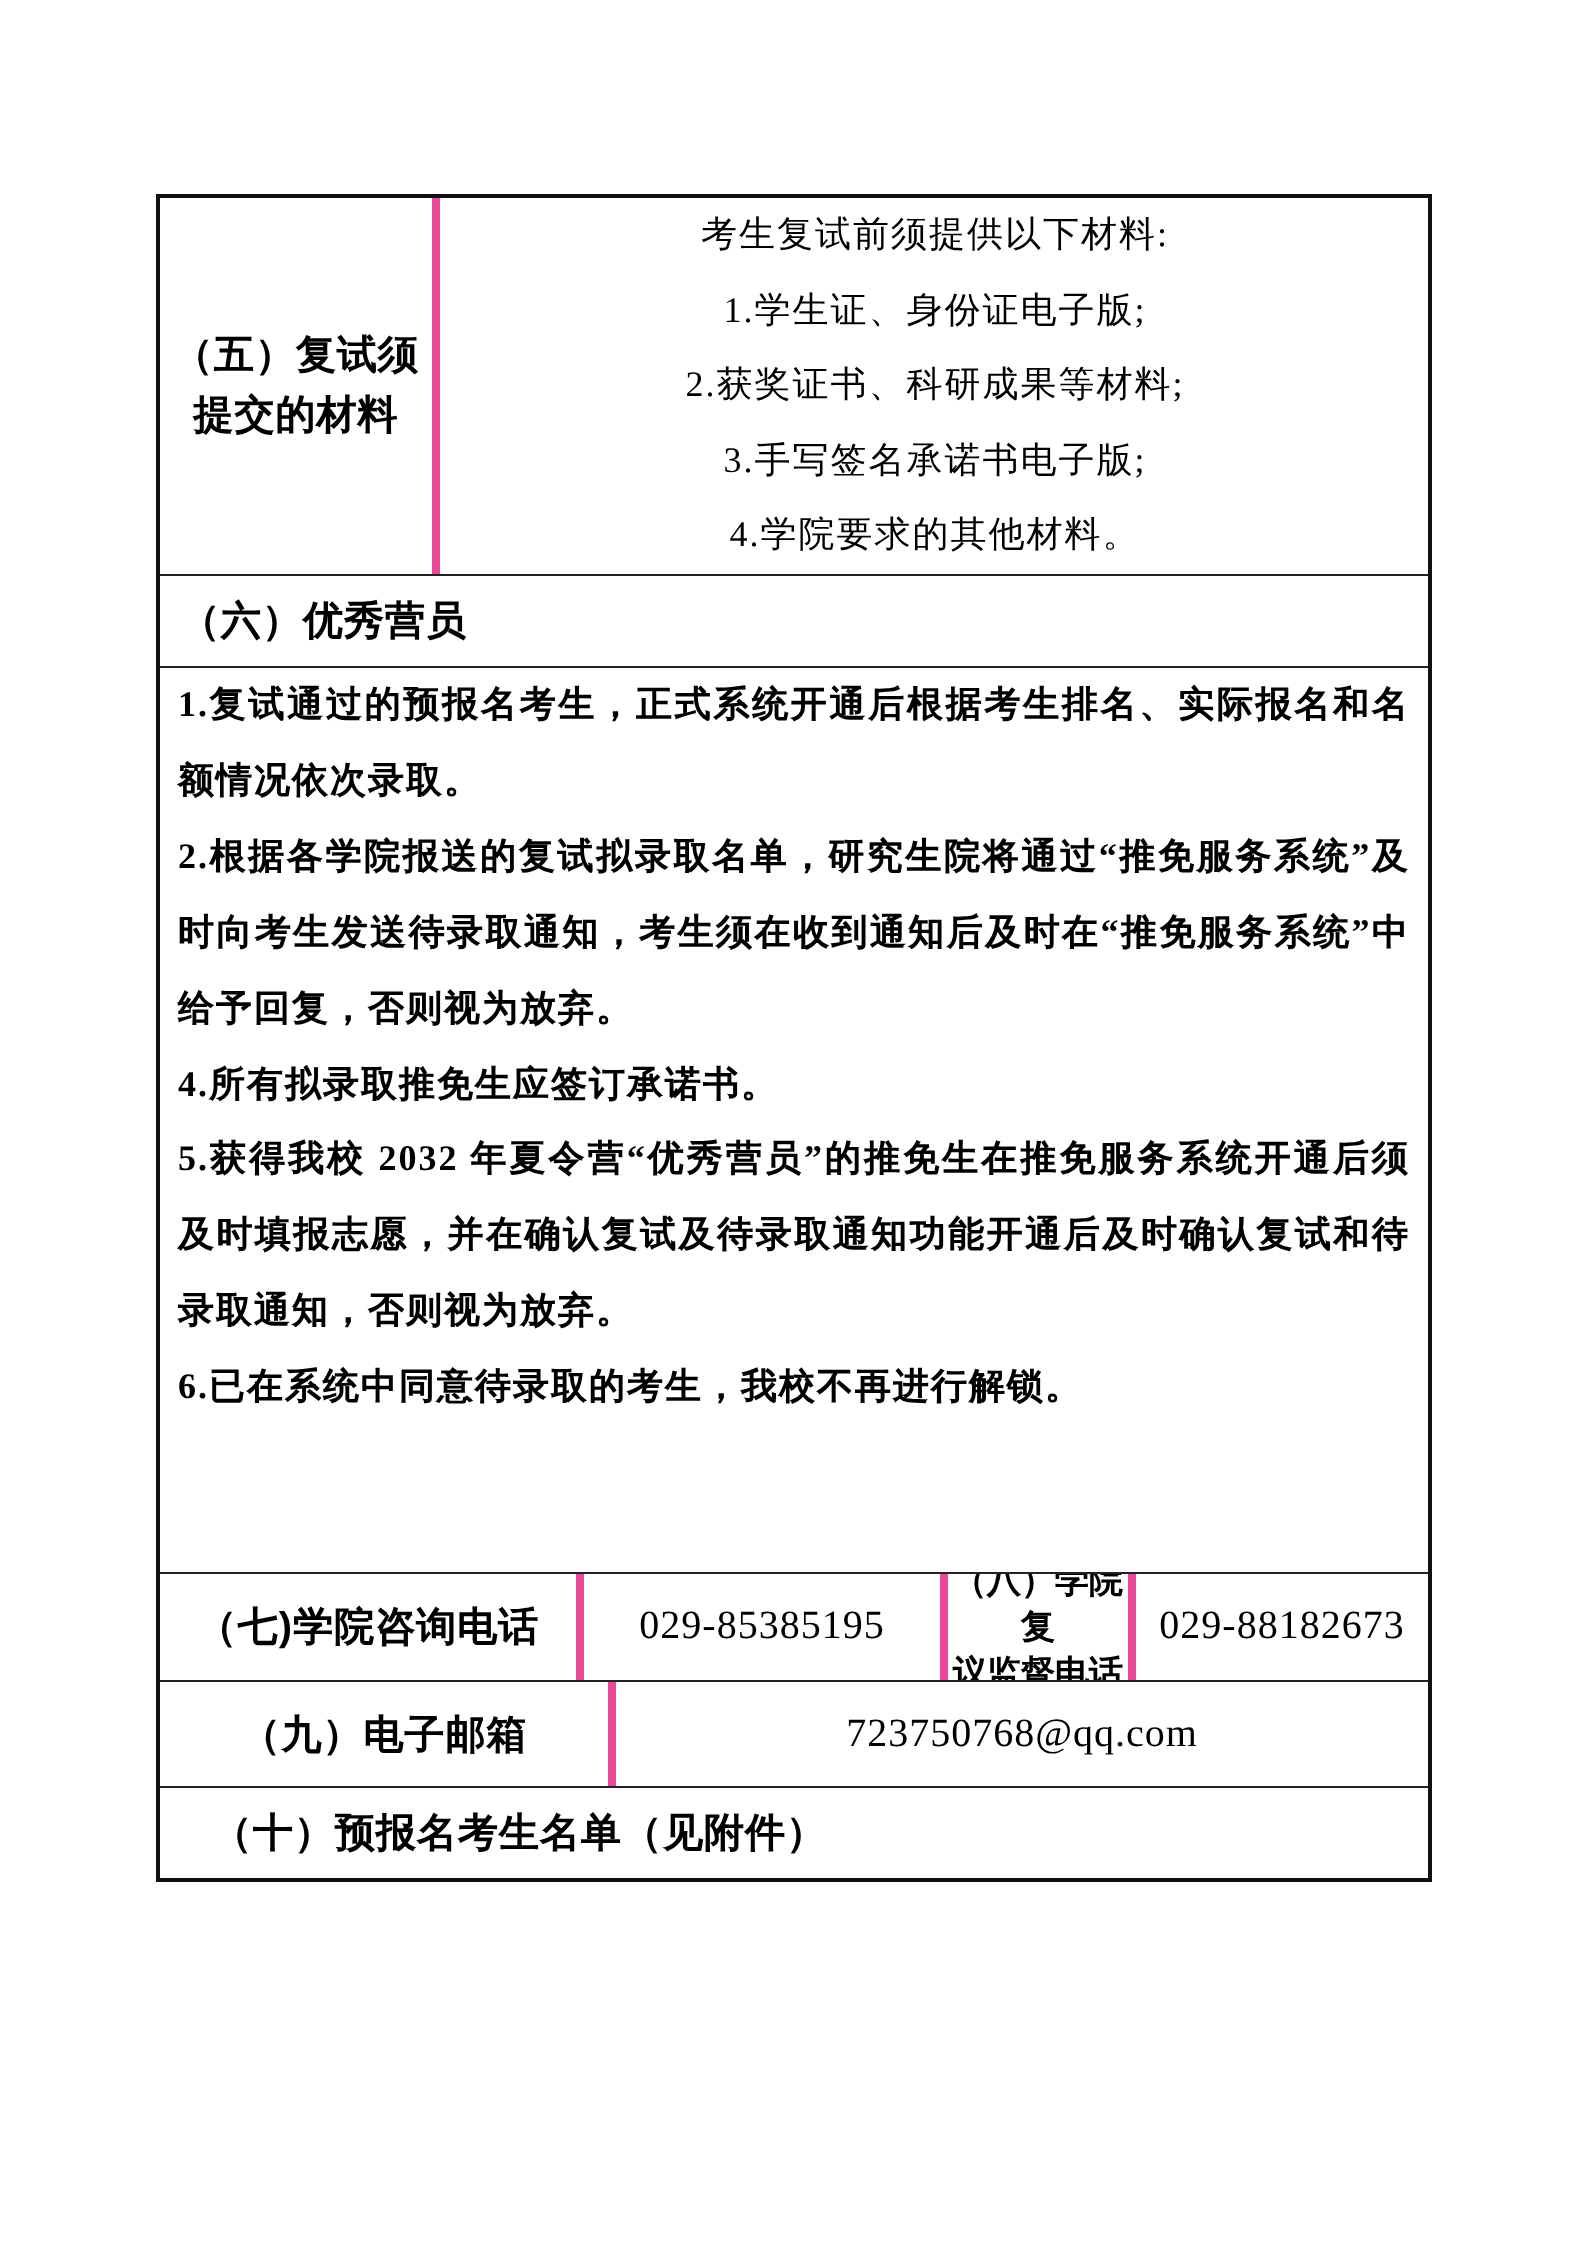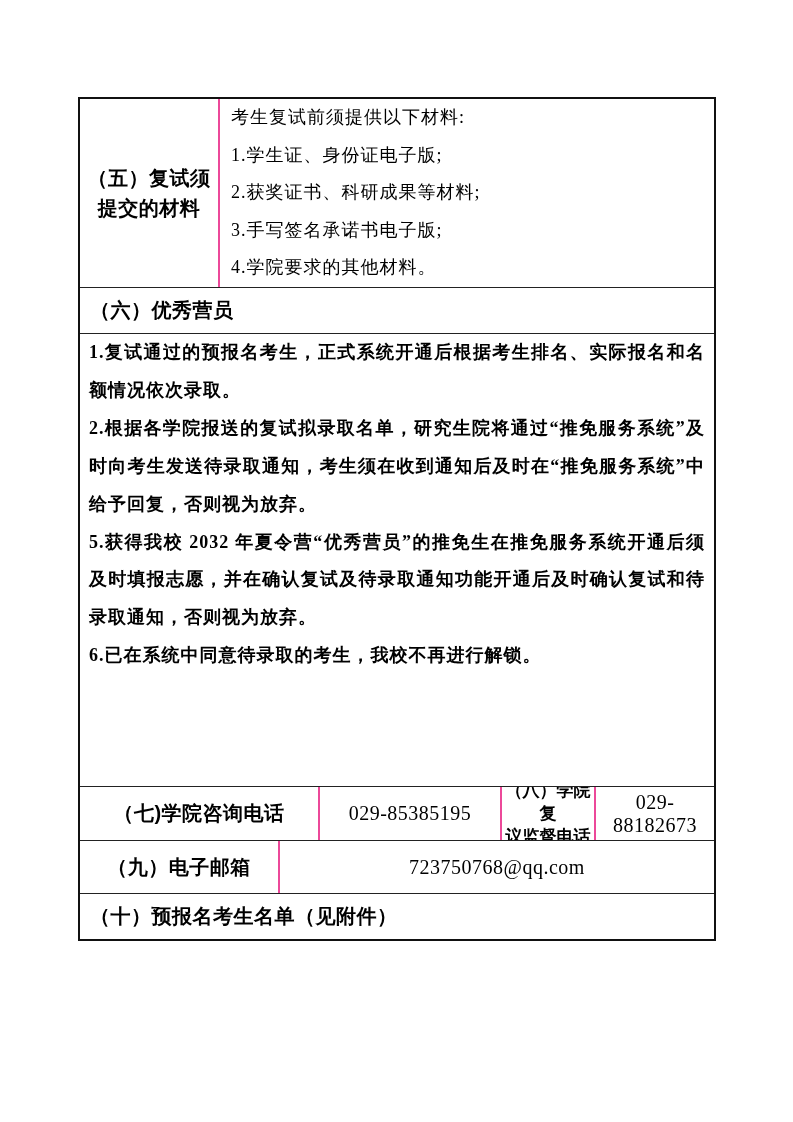--- a/index.html
+++ b/index.html
@@ -20,33 +20,34 @@
     width: 638px;
     height: 844px;
     border: 2px solid #111111;
     display: flex;
     flex-direction: column;
     background: #ffffff;
   }
   .trow { display: flex; flex-direction: row; border-bottom: 1px solid #222222; }
   .trow:last-child { border-bottom: none; }
   .tcell { overflow: hidden; }
-  .vline { border-right: 2px solid #ec4899; }
+  .vline { border-right: 4px solid #ec4899; }
 
   
   .hei {
     font-family: "Liberation Sans", "DejaVu Sans", sans-serif;
     font-weight: bold;
     font-size: 20px;
     letter-spacing: 0.5px;
   }
   .song {
     font-family: "Liberation Serif", "DejaVu Serif", serif;
     font-size: 18px;
     letter-spacing: 1px;
+    text-align: center;
   }
   .times {
     font-family: "Liberation Serif", "DejaVu Serif", serif;
     font-size: 20px;
     letter-spacing: 0.5px;
   }
 
   
   .row-materials { height: 189px; }
   .materials-header-cell {
@@ -85,32 +86,32 @@
 
   
   .row-contacts { height: 54px; }
   .contact-cell {
     display: flex;
     flex-direction: column;
     justify-content: center;
     align-items: center;
     text-align: center;
   }
-  .consult-label-cell { width: 240px; }
+  .consult-label-cell { width: 212px; }
   .consult-phone-cell { width: 182px; align-items: center; }
   .review-label-cell { width: 94px; font-size: 17px; line-height: 23px; letter-spacing: 0; align-items: center; }
   .review-phone-cell { flex: 1; }
 
   
   .row-email { height: 53px; }
-  .email-label-cell { width: 200px; }
+  .email-label-cell { width: 228px; }
   .email-value-cell { flex: 1; }
 
   
-  .row-applicants { height: 45px; }
+  .row-applicants { height: 45px; margin-left: 16px; }
   .applicants-cell {
     flex: 1;
     display: flex;
     align-items: center;
     padding-left: 10px;
   }
 </style>
 </head>
 <body>
 
@@ -134,20 +135,21 @@
     <div class="trow row-admission-header">
       <div class="tcell admission-header-cell hei">
         <span>（六）优秀营员</span>
       </div>
     </div>
 
     <div class="trow row-admission-body">
       <div class="tcell admission-body-cell song">
         <div>1.复试通过的预报名考生，正式系统开通后根据考生排名、实际报名和名额情况依次录取。</div>
         <div>2.根据各学院报送的复试拟录取名单，研究生院将通过“推免服务系统”及时向考生发送待录取通知，考生须在收到通知后及时在“推免服务系统”中给予回复，否则视为放弃。</div>
+        <div>4.所有拟录取推免生应签订承诺书。</div>
         <div>5.获得我校 2032 年夏令营“优秀营员”的推免生在推免服务系统开通后须及时填报志愿，并在确认复试及待录取通知功能开通后及时确认复试和待录取通知，否则视为放弃。</div>
         <div>6.已在系统中同意待录取的考生，我校不再进行解锁。</div>
       </div>
     </div>
 
     <div class="trow row-contacts">
       <div class="tcell vline contact-cell consult-label-cell hei">
         <div>（七)学院咨询电话</div>
       </div>
       <div class="tcell vline contact-cell consult-phone-cell times">

